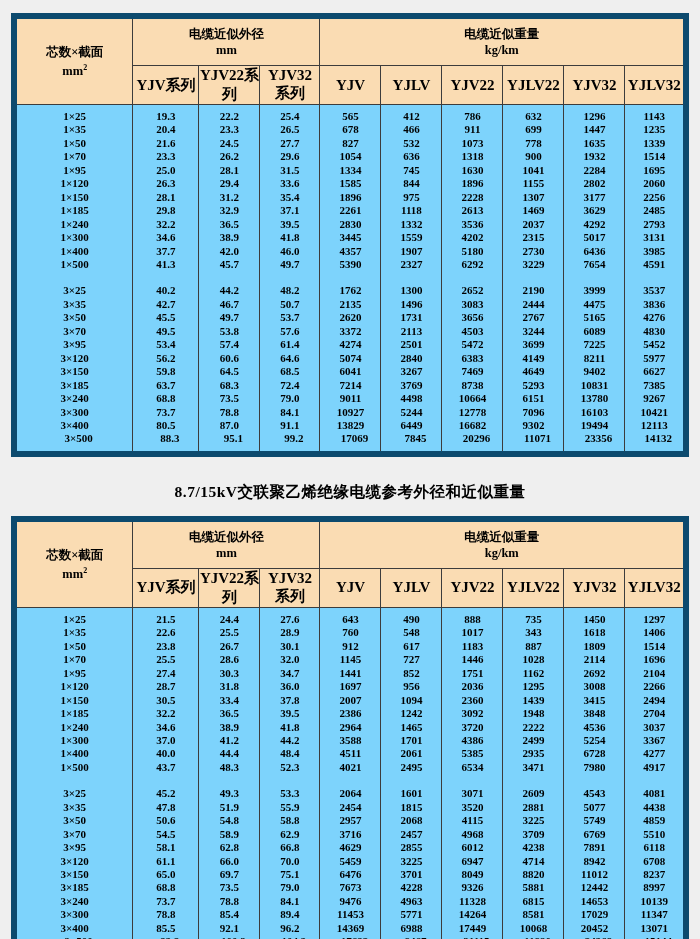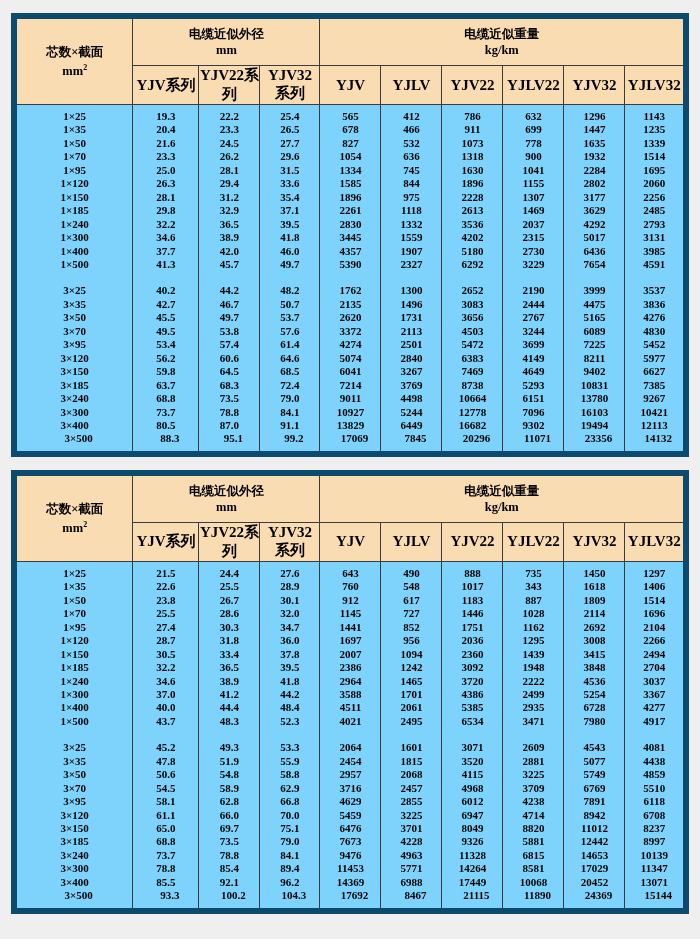--- a/index.html
+++ b/index.html
@@ -398,20 +398,21 @@
           <td>20296</td>
           <td>11071</td>
           <td>23356</td>
           <td>14132</td>
         </tr>
       </tbody>
   </table>
 </section>
 
 <section>
+  <h2 class="title title-2">8.7/15kV交联聚乙烯绝缘电缆参考外径和近似重量</h2>
   <table class="cable-table">
     <colgroup>
       <col style="width:119px">
         <col style="width:66px">
         <col style="width:61px">
         <col style="width:60px">
       <col style="width:61px">
         <col style="width:61px">
         <col style="width:61px">
         <col style="width:61px">

